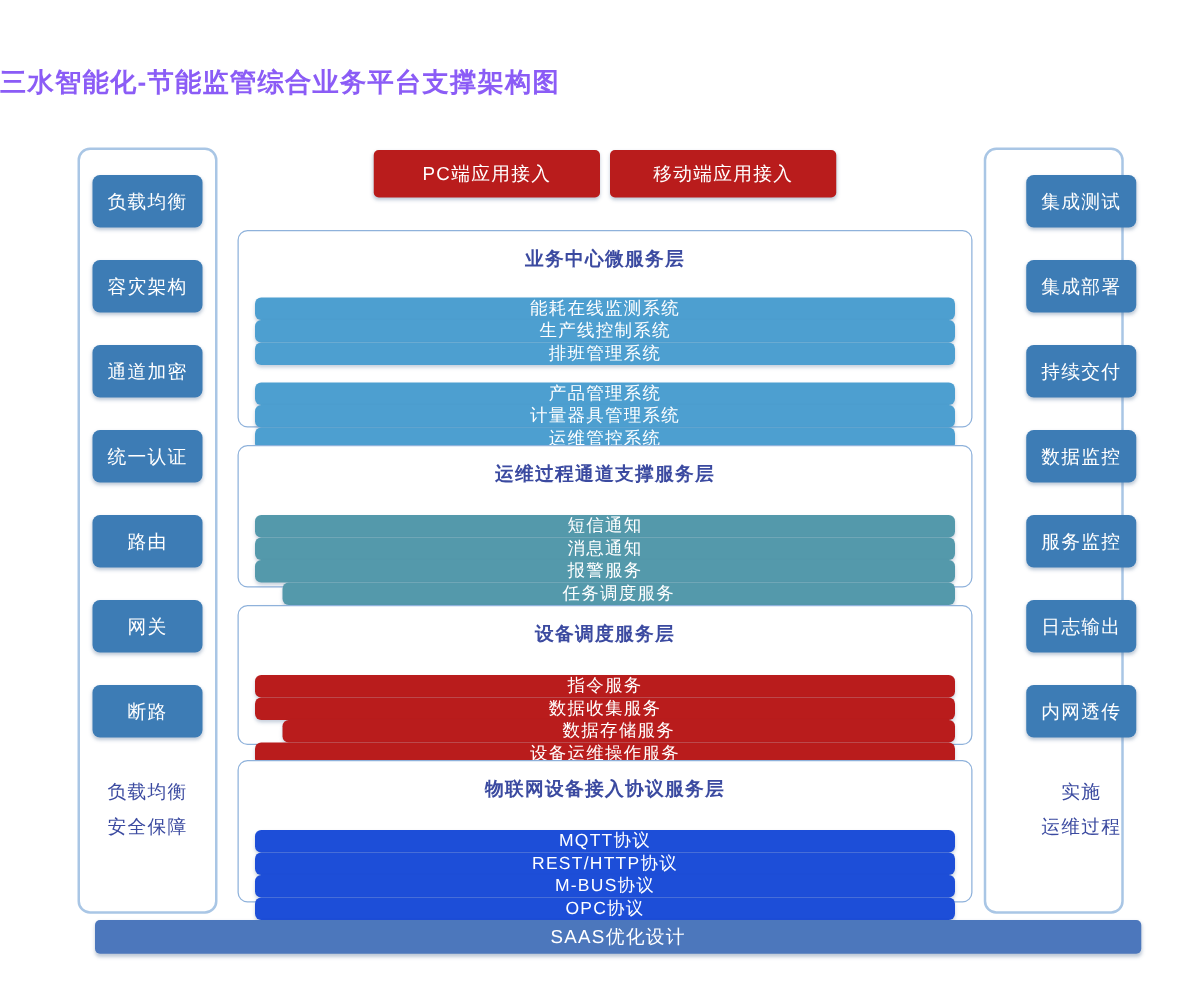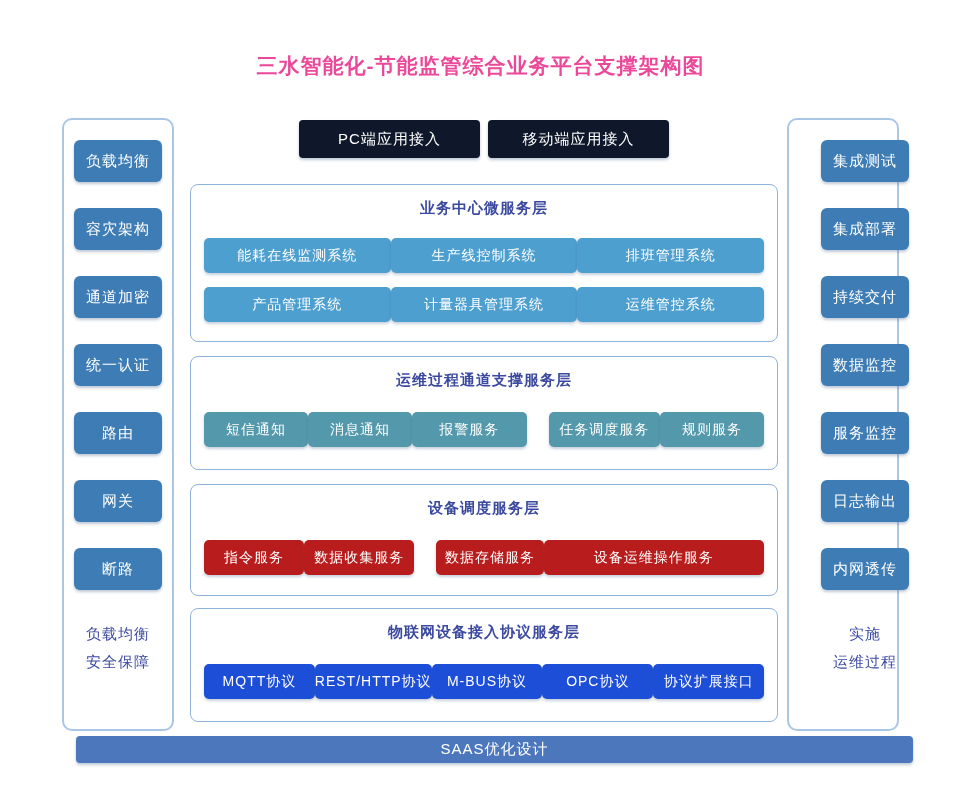--- a/index.html
+++ b/index.html
@@ -1,38 +1,38 @@
 <!DOCTYPE html>
 <html><head>
 <meta charset="utf-8">
 <style>
   html,body{margin:0;padding:0;}
   body{width:961px;height:804px;background:#ffffff;font-family:"Liberation Sans","DejaVu Sans",sans-serif;position:relative;overflow:hidden;}
   .page{position:absolute;inset:0;}
-  .title{position:absolute;top:52px;left:0;right:0;text-align:center;color:#ec4899;font-size:21px;font-weight:bold;letter-spacing:1px;}
+  .title{position:absolute;top:52px;left:0;right:0;text-align:left;color:#8b5cf6;font-size:21px;font-weight:bold;letter-spacing:1px;}
 
   
   .sidebar{position:absolute;top:118px;width:112px;height:613px;border:2px solid #A9C6E5;border-radius:10px;box-sizing:border-box;display:flex;flex-direction:column;align-items:center;padding-top:20px;}
   .sidebar.left{left:62px;}
   .sidebar.right{left:787px;padding-left:44px;}
   .side-chip{width:88px;height:42px;flex:0 0 42px;margin-bottom:26px;border-radius:6px;background:#3D7CB5;color:#fff;font-size:15px;display:flex;align-items:center;justify-content:center;box-shadow:0 2px 3px rgba(70,100,140,.35);letter-spacing:1px;}
   .side-footer{margin-top:4px;text-align:center;color:#3B4AA0;font-size:15px;line-height:28px;letter-spacing:1px;}
 
   
   .top-row{position:absolute;top:120px;left:190px;width:588px;display:flex;justify-content:center;gap:8px;}
-  .access-btn{width:181px;height:38px;background:#0f172a;border-radius:4px;color:#fff;font-size:15px;display:flex;align-items:center;justify-content:center;box-shadow:0 2px 3px rgba(70,100,140,.35);letter-spacing:1px;}
+  .access-btn{width:181px;height:38px;background:#b91c1c;border-radius:4px;color:#fff;font-size:15px;display:flex;align-items:center;justify-content:center;box-shadow:0 2px 3px rgba(70,100,140,.35);letter-spacing:1px;}
 
   
   .layer{position:absolute;left:190px;width:588px;border:1px solid #8FB2DB;border-radius:8px;box-sizing:border-box;padding:13px 13px 0;background:#fff;}
   .l1{top:184px;height:158px;}
   .l2{top:356px;height:114px;}
   .l3{top:484px;height:112px;}
   .l4{top:608px;height:114px;}
   .layer-title{text-align:center;color:#3B4AA0;font-size:15px;font-weight:600;line-height:20px;letter-spacing:1px;}
-  .layer-row{display:flex;margin-top:22px;}
+  .layer-row{display:flex;margin-top:22px;flex-direction:column;}
   .l1 .layer-row{margin-top:20px;}
   .l1 .layer-row + .layer-row{margin-top:14px;}
   .chip{flex:1;height:35px;border-radius:5px;color:#fff;font-size:14px;display:flex;align-items:center;justify-content:center;box-shadow:0 2px 3px rgba(70,100,140,.3);letter-spacing:1px;white-space:nowrap;}
   .l1 .chip{background:#4D9FD0;}
   .l2 .chip{background:#5499AB;}
   .l3 .chip{background:#b91c1c;}
   .l4 .chip{background:#1d4ed8;}
   .grow-11{flex:1.1;}
   .grow-107{flex:1.07;margin-left:22px;}
   .grow-22{flex:2.2;}

